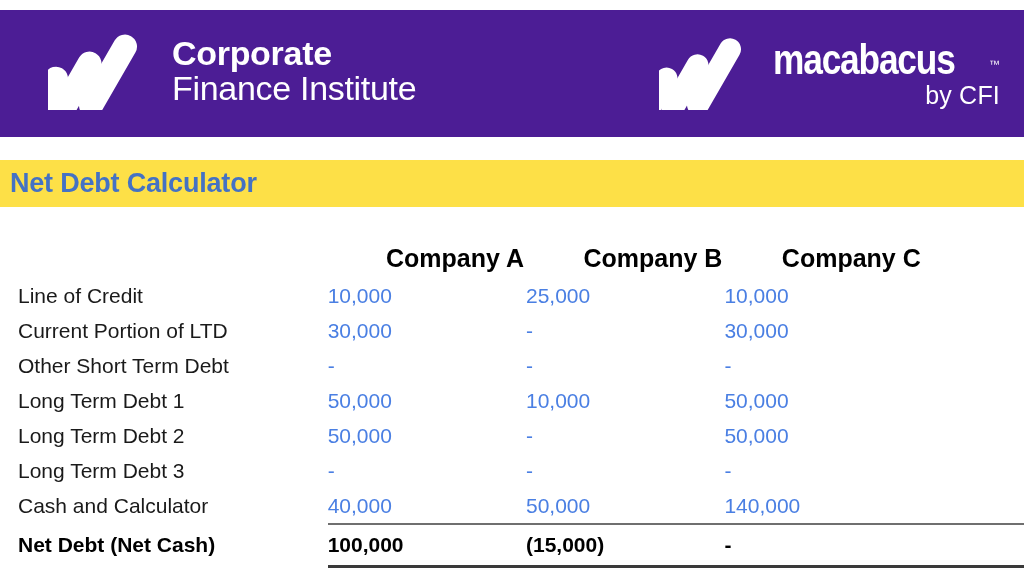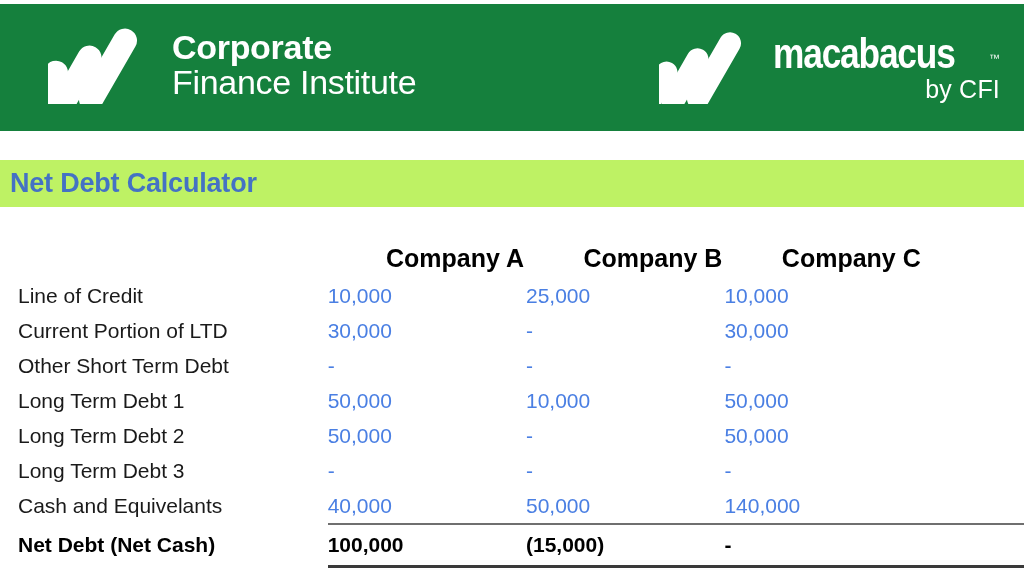--- a/index.html
+++ b/index.html
@@ -12,24 +12,24 @@
     height: 569px;
     font-family: "Liberation Sans", sans-serif;
     color: #1a1a1a;
     overflow: hidden;
     position: relative;
   }
 
   
   .header-band {
     position: absolute;
-    left: 0; top: 4px;
+    left: 0; top: 10px;
     width: 1024px;
     height: 127px;
-    background: #15803d;
+    background: #4c1d95;
     box-sizing: border-box;
   }
   .brand-left {
     position: absolute;
     left: 48px; top: 18px;
     display: flex;
     align-items: center;
     gap: 20px;
   }
   .brand-right {
@@ -82,21 +82,21 @@
     letter-spacing: 0.2px;
     text-align: right;
   }
 
   
   .title-banner {
     position: absolute;
     left: 0; top: 160px;
     width: 1024px;
     height: 47px;
-    background: #bef264;
+    background: #fde047;
     display: flex;
     align-items: center;
   }
   .title-banner h1 {
     margin: 0;
     padding-left: 10px;
     font-size: 27px;
     font-weight: bold;
     color: #4472c4;
     letter-spacing: -0.2px;
@@ -266,21 +266,21 @@
 
     <tr>
       <td class="row-label">Long Term Debt 3</td>
       <td class="val">-</td>
       <td class="val">-</td>
       <td class="val">-</td>
       <td class="pad"></td>
     </tr>
 
     <tr>
-      <td class="row-label">Cash and Equivelants</td>
+      <td class="row-label">Cash and Calculator</td>
       <td class="val">40,000</td>
       <td class="val">50,000</td>
       <td class="val">140,000</td>
       <td class="pad"></td>
     </tr>
 
     <tr class="total-row">
       <td class="row-label">Net Debt (Net Cash)</td>
       <td class="val">100,000</td>
       <td class="val">(15,000)</td>

